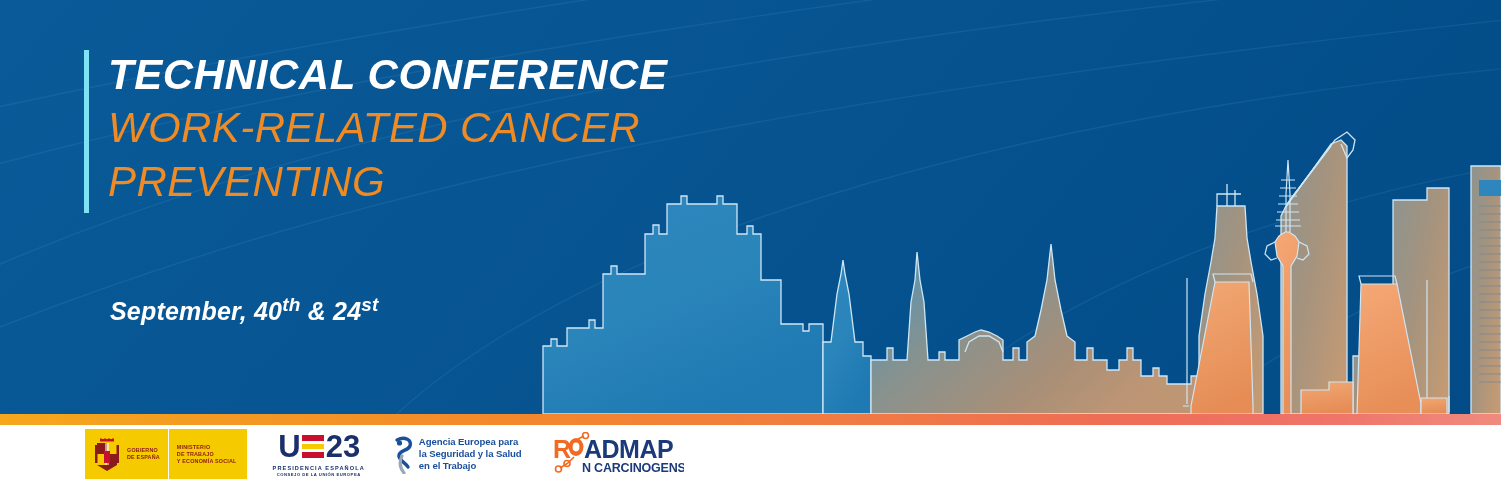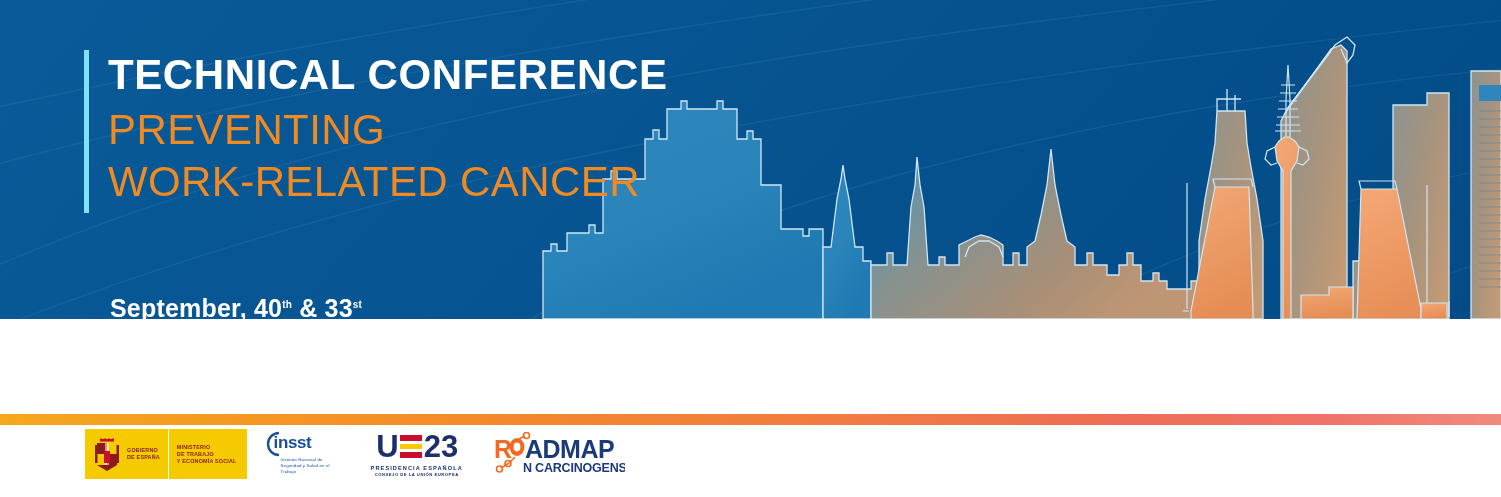--- a/index.html
+++ b/index.html
@@ -5,24 +5,25 @@
   * { margin:0; padding:0; box-sizing:border-box; }
   html,body { background:#ffffff; }
   body {
     width:1501px; height:497px;
     font-family:"Liberation Sans", sans-serif;
     overflow:hidden; position:relative;
   }
 
   
   #banner {
-    position:absolute; left:0; top:0; width:1501px; height:319px;
+    position:absolute; left:0; top:0; width:1501px; height:414px;
     background:
       linear-gradient(130deg, #0a5a99 0%, #075592 38%, #04508c 70%, #034b86 100%);
     overflow:hidden;
+    font-style:italic;
   }
   
   #bgArcs { position:absolute; inset:0; opacity:.30; }
 
   
   #skyline { position:absolute; right:0; bottom:0; width:960px; height:330px; }
 
   
   #accent-rule {
     position:absolute; left:84px; top:50px; width:5px; height:163px;
@@ -39,21 +40,21 @@
     font-size:42px; font-weight:300; color:#f08a22;
     letter-spacing:.4px; line-height:52px; white-space:nowrap;
   }
   #title-sub-1 { margin-top:2px; }
 
   #date-line {
     position:absolute; left:110px; top:294px;
     font-size:25px; font-weight:bold; color:#ffffff;
     letter-spacing:.2px; white-space:nowrap;
   }
-  #date-line sup { font-size:10px; vertical-align:super; font-weight:bold; }
+  #date-line sup { font-size:19px; vertical-align:super; font-weight:bold; }
 
   
   #divider {
     position:absolute; left:0; top:414px; width:1501px; height:11px;
     background:linear-gradient(90deg,
       #f5a81c 0%, #f49a22 14%, #f3882c 34%, #f07a45 58%,
       #ee6d55 74%, #ef7368 88%, #f08a7e 100%);
   }
 
   
@@ -277,25 +278,25 @@
 
       <path fill="url(#oA)" d="M250 260 L250 244 L276 244 L276 260 Z"></path>
       <path fill="none" d="M278 242 L278 258"></path>
     </g>
   </svg>
 
   <div id="accent-rule"></div>
 
   <div id="text-block">
     <div id="title-main" class="nowrap">TECHNICAL CONFERENCE</div>
+    <div class="title-sub nowrap">WORK-RELATED CANCER</div>
     <div id="title-sub-1" class="title-sub nowrap">PREVENTING</div>
-    <div class="title-sub nowrap">WORK-RELATED CANCER</div>
   </div>
 
-  <div id="date-line"><span>September, </span><span>40</span><sup>th</sup><span> &amp; </span><span>33</span><sup>st</sup></div>
+  <div id="date-line"><span>September, </span><span>40</span><sup>th</sup><span> &amp; </span><span>24</span><sup>st</sup></div>
 </div>
 
 <div id="divider"></div>
 
 <div id="footer">
   <div id="footer-logos">
 
     <div id="logo-gob">
       <svg id="gob-shield" viewBox="0 0 28 34">
         <rect x="7" y="1.5" width="14" height="3" fill="#c8102e"></rect>
@@ -318,50 +319,51 @@
         <div>DE ESPAÑA</div>
       </div>
       <div id="gob-divider"></div>
       <div id="min-text">
         <div>MINISTERIO</div>
         <div>DE TRABAJO</div>
         <div>Y ECONOMÍA SOCIAL</div>
       </div>
     </div>
 
-    <div id="logo-insst">
-      <div id="insst-mark">
-        <svg id="insst-arc" viewBox="0 0 26 26">
-          <path d="M22 2 A 11 11 0 1 0 22 24" fill="none" stroke="#1a4f9c" stroke-width="2.4"></path>
-        </svg>
-        <span id="insst-word">insst</span>
-      </div>
-      <div id="insst-sub">
-        <div>Instituto Nacional de</div>
-        <div>Seguridad y Salud en el Trabajo</div>
-      </div>
-    </div>
 
     <div id="logo-ue">
       <div id="ue-row">
         <span class="ue-char">U</span>
         <span id="ue-flagE">
           <span class="ue-bar red"></span>
           <span class="ue-bar gap"></span>
           <span class="ue-bar yel"></span>
           <span class="ue-bar gap"></span>
           <span class="ue-bar red"></span>
         </span>
         <span class="ue-char">2</span>
         <span class="ue-char">3</span>
       </div>
       <div id="ue-sub1">PRESIDENCIA ESPAÑOLA</div>
       <div id="ue-sub2">CONSEJO DE LA UNIÓN EUROPEA</div>
     </div>
 
+    <div id="logo-osha">
+      <svg id="osha-mark" viewBox="0 0 22 40">
+        <path d="M4 6 C 12 2, 19 6, 17 12 C 15 17, 7 16, 6 21
+                 C 5 26, 12 28, 15 33" fill="none" stroke="#1a4f9c" stroke-width="3.4" stroke-linecap="round"></path>
+        <circle cx="6.5" cy="9" r="2.6" fill="#1a4f9c"></circle>
+        <path d="M9 22 C 6 28, 7 34, 11 39" fill="none" stroke="#9aa7b5" stroke-width="3.2" stroke-linecap="round"></path>
+      </svg>
+      <div id="osha-text">
+        <div>Agencia Europea para</div>
+        <div>la Seguridad y la Salud</div>
+        <div>en el Trabajo</div>
+      </div>
+    </div>
 
     <div id="logo-roadmap">
       <svg id="rm-svg" width="132" height="44" viewBox="0 0 132 44">
 
         <g stroke="#f26a21" stroke-width="1.6" fill="none">
           <path d="M26 7 L32 4"></path>
           <path d="M22 25 L16 31"></path>
           <path d="M16 31 L8 36"></path>
         </g>
         <circle cx="33.5" cy="3.5" r="3" fill="none" stroke="#f26a21" stroke-width="1.6"></circle>

